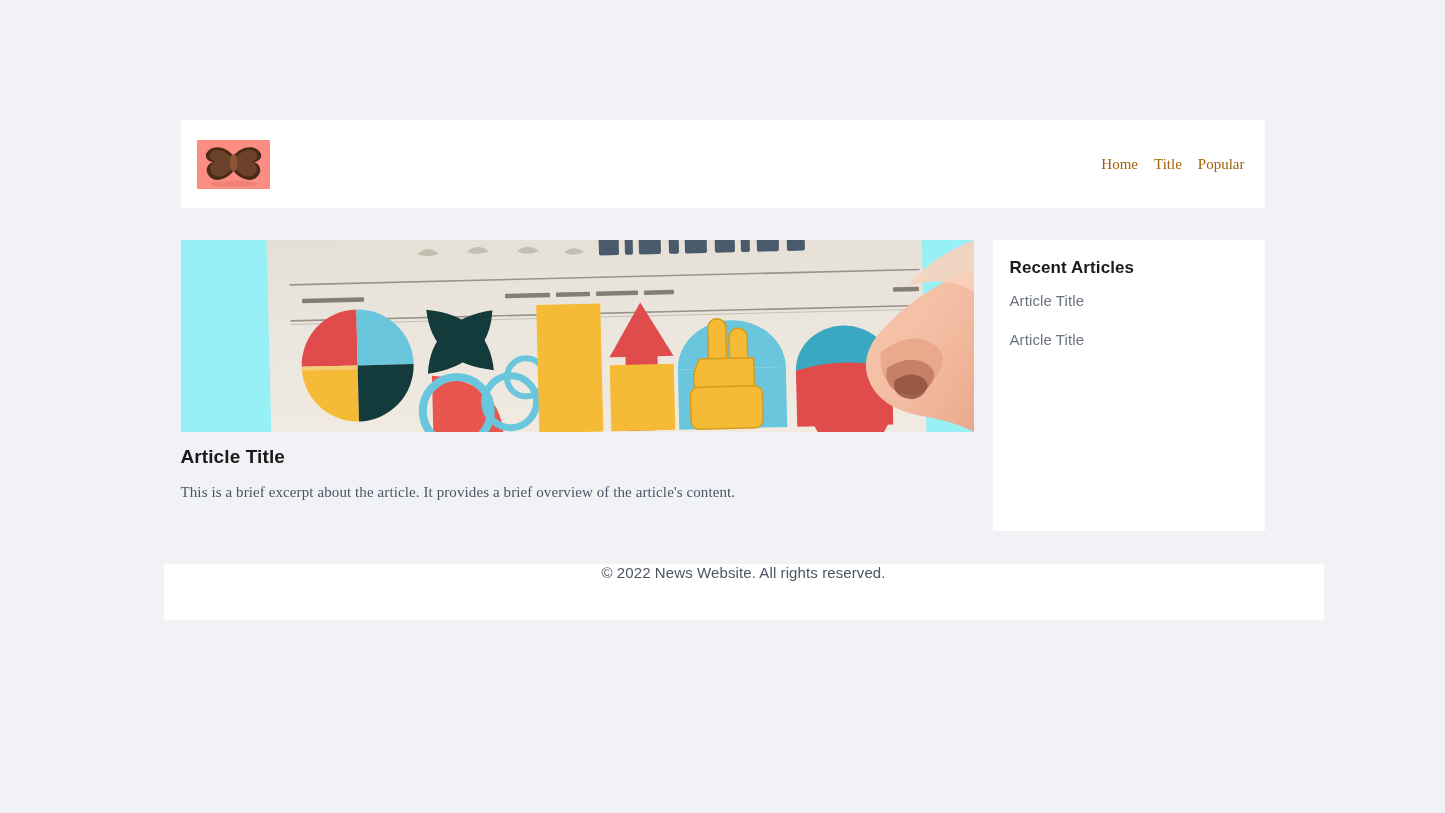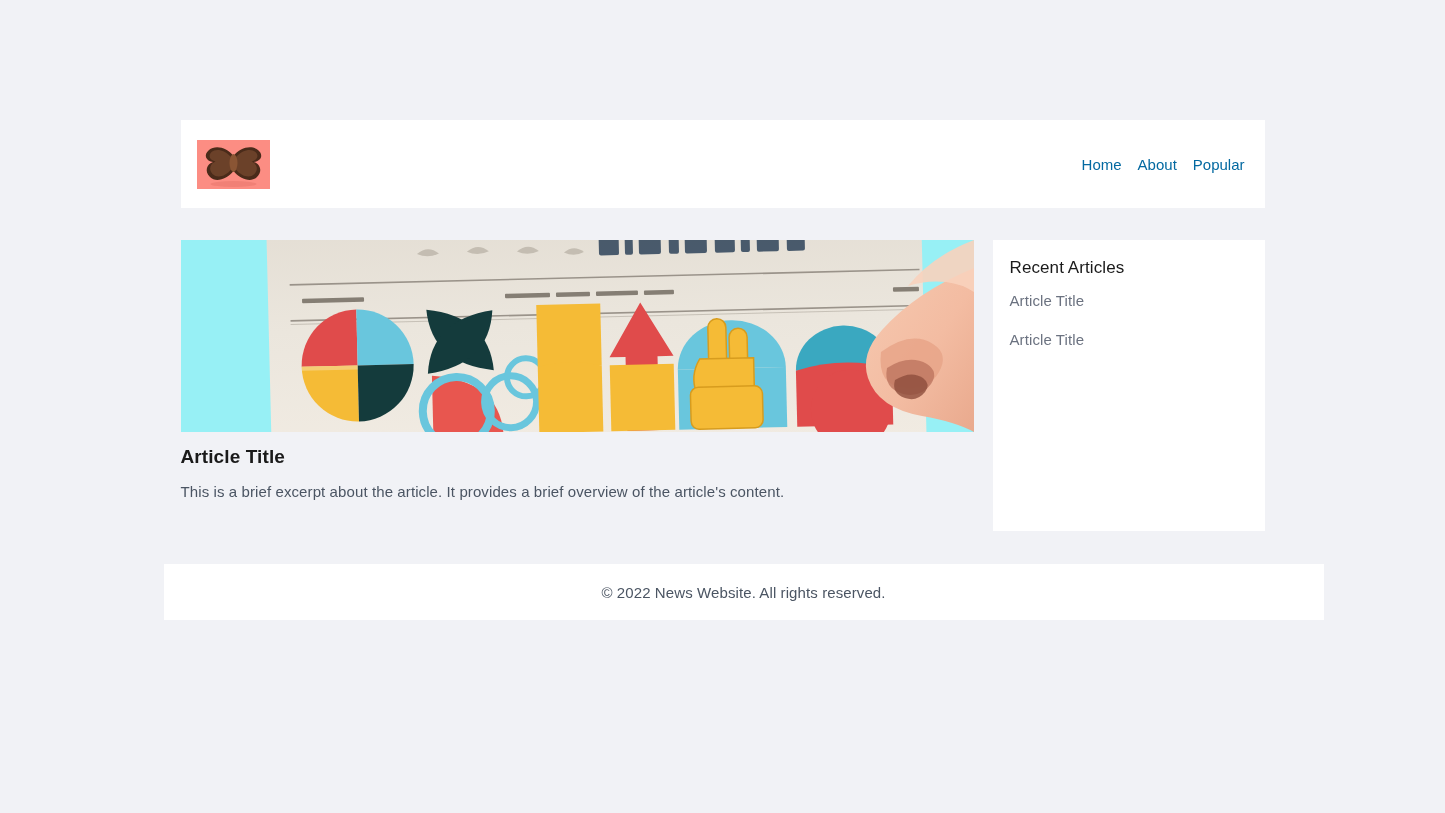--- a/index.html
+++ b/index.html
@@ -59,26 +59,27 @@
   .logo-img svg { display: block; }
 
   .main-nav {
     display: flex;
     align-items: center;
     gap: 16px;
     padding-right: 4px;
   }
 
   .nav-link {
-    color: #0369a1;
+    color: #a16207;
     font-size: 15px;
     line-height: 1;
     text-decoration: none;
     cursor: pointer;
     white-space: nowrap;
+    font-family: Liberation Serif, serif;
   }
 
   
   .content-row {
     display: flex;
     gap: 19px;
     margin-top: 32px;
     align-items: flex-start;
   }
 
@@ -110,34 +111,35 @@
     line-height: 1.25;
     letter-spacing: 0.1px;
   }
 
   .article-excerpt {
     font-size: 15px;
     color: #4b5563;
     margin-top: 12px;
     line-height: 1.5;
     letter-spacing: 0.1px;
+    font-family: Liberation Serif, serif;
   }
 
   
   .sidebar {
     width: 272px;
     flex: 0 0 272px;
     background: #ffffff;
     padding: 17px;
     min-height: 291px;
   }
 
   .sidebar-heading {
     font-size: 17px;
-    font-weight: normal;
+    font-weight: bold;
     color: #1a1a1a;
     line-height: 1.3;
     letter-spacing: 0.1px;
   }
 
   .sidebar-list {
     list-style: none;
     margin-top: 13px;
     margin-bottom: 21px;
   }
@@ -154,21 +156,21 @@
     cursor: pointer;
     letter-spacing: 0.1px;
   }
 
   
   .site-footer {
     width: 1160px;
     background: #ffffff;
     height: 56px;
     display: flex;
-    align-items: center;
+    align-items: flex-start;
     justify-content: center;
     margin-top: 33px;
     margin-left: 42px;
   }
 
   .footer-text {
     color: #4b5563;
     font-size: 15px;
     letter-spacing: 0.1px;
   }
@@ -194,21 +196,21 @@
               <path d="M39 17 C45 10, 54 8, 58.5 12 C62.5 16, 60 20, 54.5 21.5 C59.5 23.5, 62 29, 57.5 34 C52.5 39, 44 36, 39 29.5 Z"></path>
             </g>
             <ellipse cx="36.5" cy="23" rx="4" ry="9" fill="#8a5534"></ellipse>
             <ellipse cx="36.5" cy="44" rx="23" ry="3" fill="#e8776c" opacity="0.55"></ellipse>
           </svg>
         </span>
       </a>
 
       <nav class="main-nav">
         <a class="nav-link" href="#">Home</a>
-        <a class="nav-link" href="#">About</a>
+        <a class="nav-link" href="#">Title</a>
         <a class="nav-link" href="#">Popular</a>
       </nav>
 
     </header>
 
     <div class="content-row">
 
       <main class="main-col">
         <article class="article-card">
 

